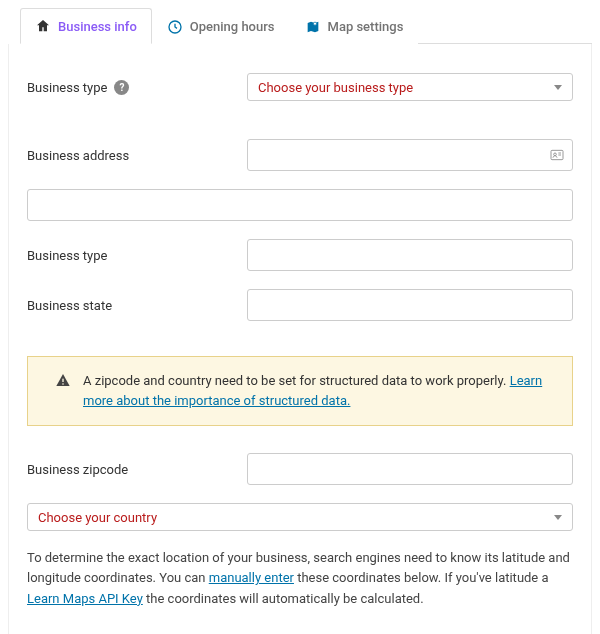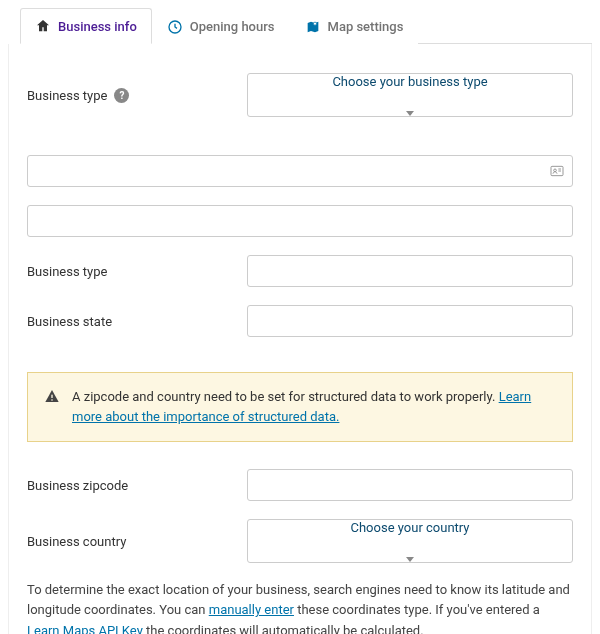--- a/index.html
+++ b/index.html
@@ -26,21 +26,21 @@
       cursor: pointer;
       font-size: 13px;
       font-weight: 500;
       background: #fff;
       margin-bottom: -1px;
     }
     .tab.active {
       border: 1px solid #ddd;
       border-bottom: 1px solid #fff;
       border-radius: 3px 3px 0 0;
-      color: #4c1d95;
+      color: #8b5cf6;
     }
     .tab.inactive {
       color: #737373;
     }
     .tab .icon { display:inline-flex; width:16px; height:16px; }
     .panel {
       border: 1px solid #eee;
       border-top: none;
       padding: 20px 18px 18px 18px;
     }
@@ -54,32 +54,31 @@
       flex: 0 0 220px;
       font-size: 13px;
       color: #333;
       display: flex;
       align-items: center;
       gap: 7px;
     }
     .row .field { flex: 1; }
     .select {
       width: 100%;
-      height: 44px;
+      height: 28px;
       border: 1px solid #ccc;
       border-radius: 3px;
       background: #fff;
       display: flex;
       align-items: center;
       justify-content: space-between;
       padding: 0 10px;
-      color: #0c4a6e;
+      color: #b91c1c;
       cursor: pointer;
       font-size: 13px;
-      flex-direction: column;
     }
     .input {
       width: 100%;
       height: 32px;
       border: 1px solid #ccc;
       border-radius: 3px;
       padding: 0 8px;
       font-size: 13px;
       color: #333;
       background: #fff;
@@ -104,21 +103,21 @@
       align-items:center;
       justify-content:center;
       font-size:10px;
       font-weight:bold;
       cursor:help;
     }
     .gap-block { height: 20px; }
     .notice {
       background: #fdf7e2;
       border: 1px solid #e8d28a;
-      padding: 14px 16px;
+      padding: 14px 27px;
       display: flex;
       align-items: flex-start;
       gap: 12px;
       margin: 6px 0 18px 0;
       font-size: 13px;
       line-height: 1.55;
       color: #333;
     }
     .notice .warn-icon {
       display:inline-flex;
@@ -184,20 +183,21 @@
       <div class="select">
         <span>Choose your business type</span>
         <span class="caret-down"></span>
       </div>
     </div>
   </div>
 
   <div class="gap-block"></div>
 
   <div class="row">
+    <div class="label">Business address</div>
     <div class="field">
       <div class="input-wrap">
         <input class="input has-trailing" type="text" style="">
         <span class="trailing-icon">
           <svg viewBox="0 0 24 24" fill="none" stroke="#999" stroke-width="1.5">
               <rect x="3" y="5" width="18" height="14" rx="1.5"></rect>
               <circle cx="9" cy="11" r="2"></circle>
               <path d="M6 16c0-1.6 1.4-2.7 3-2.7s3 1.1 3 2.7"></path>
               <line x1="14" y1="9" x2="18" y2="9"></line>
               <line x1="14" y1="12" x2="18" y2="12"></line>
@@ -235,31 +235,30 @@
       <span>A zipcode and country need to be set for structured data to work properly. </span><a class="link">Learn more about the importance of structured data.</a>
     </div>
   </div>
 
   <div class="row">
     <div class="label">Business zipcode</div>
     <div class="field"><input class="input" type="text" style=""></div>
   </div>
 
   <div class="row">
-    <div class="label">Business country</div>
     <div class="field">
       <div class="select">
         <span>Choose your country</span>
         <span class="caret-down"></span>
       </div>
     </div>
   </div>
 
   <p class="para">
-    <span>To determine the exact location of your business, search engines need to know its latitude and longitude coordinates. You can </span><a class="link">manually enter</a><span> these coordinates type. If you've entered a </span><a class="link">Learn Maps API Key</a><span> the coordinates will automatically be calculated.</span>
+    <span>To determine the exact location of your business, search engines need to know its latitude and longitude coordinates. You can </span><a class="link">manually enter</a><span> these coordinates below. If you've latitude a </span><a class="link">Learn Maps API Key</a><span> the coordinates will automatically be calculated.</span>
   </p>
 
   <div class="row">
     
     
   </div>
 
 </div>
 
 </body></html>

